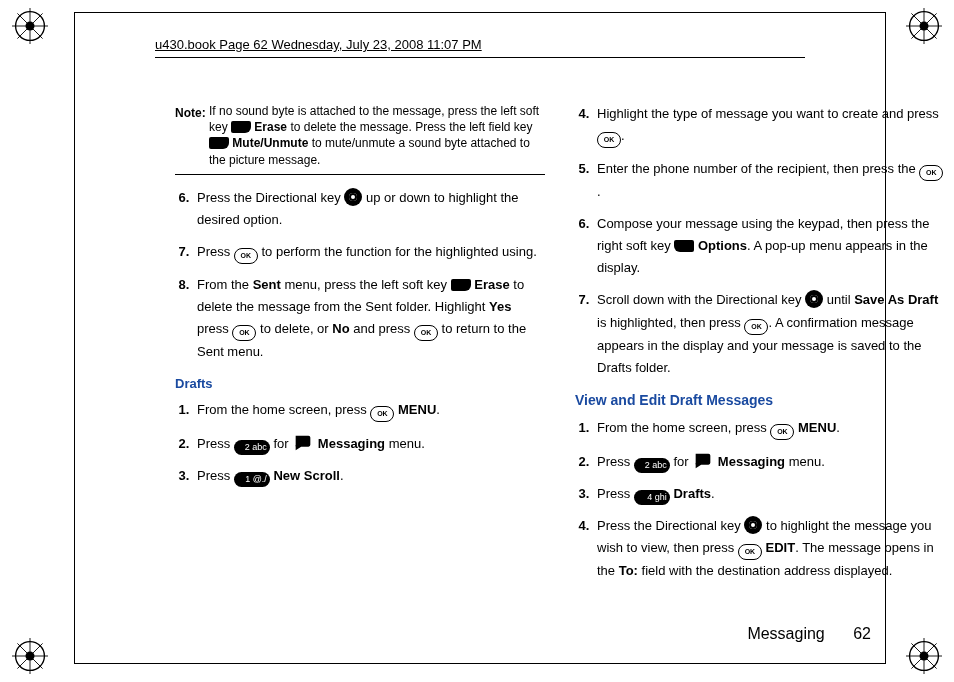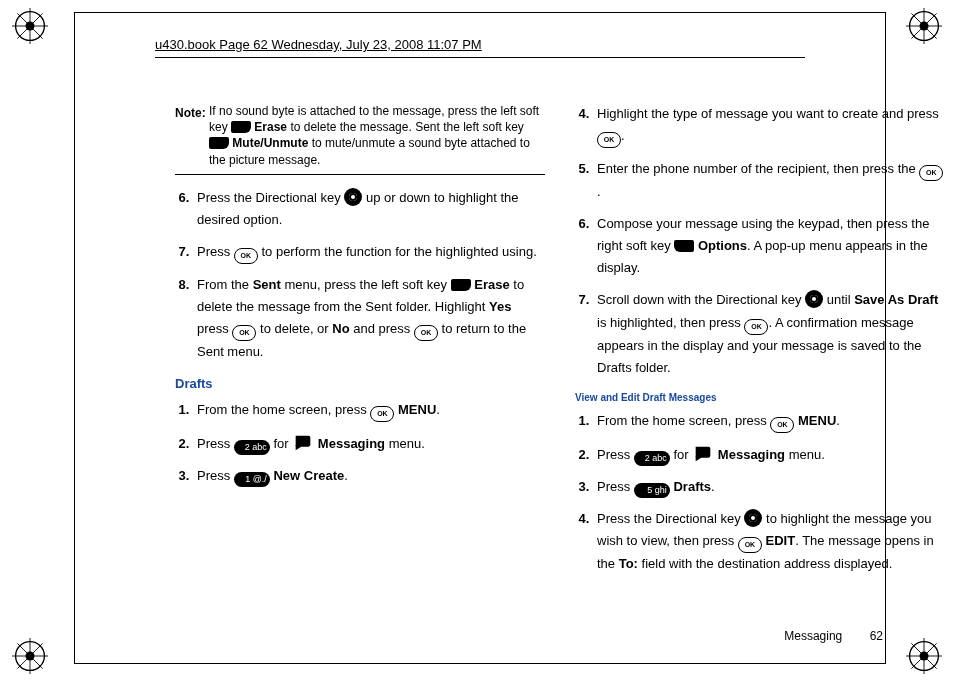--- a/index.html
+++ b/index.html
@@ -61,21 +61,21 @@
 .note-row { display: flex; margin-bottom: 6px; }
 .note-label { font-weight: bold; font-size: 12px; width: 34px; flex-shrink:0; }
 .note-body { font-size: 12px; line-height: 1.35; }
 .note-hr { border-top: 1px solid #000; margin: 6px 0 12px 0; }
 
 ol.steps { margin: 0 0 0 18px; padding: 0; }
 ol.steps > li { margin-bottom: 10px; padding-left: 4px; }
 ol.steps > li::marker { font-weight: bold; }
 
 .h-blue { color: #1a4aa0; font-weight: bold; font-size: 13px; margin: 8px 0 4px 0; }
-.h-blue-sub { color: #1a4aa0; font-weight: bold; font-size: 10px; margin: 6px 0 4px 0; }
+.h-blue-sub { color: #1a4aa0; font-weight: bold; font-size: 14px; margin: 6px 0 4px 0; }
 .para { margin: 4px 0 8px 0; }
 
 .kbd-ok {
   display: inline-block;
   width: 22px; height: 14px;
   border: 1.5px solid #000;
   border-radius: 8px;
   font-size: 7px;
   text-align: center;
   line-height: 13px;
@@ -122,22 +122,22 @@
 .kbd-msg {
   display: inline-block;
   width: 22px; height: 22px;
   vertical-align: -6px;
 }
 .kbd-msg svg { width:100%; height:100%; }
 
 .footer {
   position: absolute;
   bottom: 20px;
-  right: 2px;
-  font-size: 12px;
+  right: 14px;
+  font-size: 16px;
 }
 .footer .sec { margin-right: 24px; }
 
 b { font-weight: bold; }
 </style>
 </head>
 <body>
 
 <div class="corner-icon tl">
 <svg viewBox="0 0 40 40">
@@ -183,21 +183,21 @@
 <div class="page-frame">
   <div class="header-line">u430.book  Page 62  Wednesday, July 23, 2008  11:07 PM</div>
   <div class="hr-top"></div>
 
   <div class="content">
 
     <div class="col">
       <div class="note-row">
         <div class="note-label">Note:</div>
         <div class="note-body">
-          <span>If no sound byte is attached to the message, press the left soft key </span><span class="kbd-soft"></span><b> Erase</b><span> to delete the message. Sent the left soft key </span><span class="kbd-soft"></span><b> Mute/Unmute</b><span> to mute/unmute a sound byte attached to the picture message.</span>
+          <span>If no sound byte is attached to the message, press the left soft key </span><span class="kbd-soft"></span><b> Erase</b><span> to delete the message. Press the left field key </span><span class="kbd-soft"></span><b> Mute/Unmute</b><span> to mute/unmute a sound byte attached to the picture message.</span>
         </div>
       </div>
       <div class="note-hr"></div>
 
       <ol class="steps" start="6">
         <li>
           <span>Press the Directional key </span><span class="kbd-dir"></span><span> up or down to highlight the desired option.</span>
         </li>
         <li>
           <span>Press </span><span class="kbd-ok">OK</span><span> to perform the function for the highlighted using.</span>
@@ -212,21 +212,21 @@
       <ol class="steps">
         <li>
           <span>From the home screen, press </span><span class="kbd-ok">OK</span><b> MENU</b><span>.</span>
         </li>
         <li>
           <span>Press </span><span class="kbd-num">2 abc</span><span> for </span><span class="kbd-msg"><svg viewBox="0 0 24 24">
                 <path d="M4 4 h14 a2 2 0 0 1 2 2 v8 a2 2 0 0 1 -2 2 h-8 l-6 4 v-4 a2 2 0 0 1 0 -2 z" fill="#000"></path>
               </svg></span><b> Messaging</b><span> menu.</span>
         </li>
         <li>
-          <span>Press </span><span class="kbd-num">1 @./</span><b> New Create</b><span>.</span>
+          <span>Press </span><span class="kbd-num">1 @./</span><b> New Scroll</b><span>.</span>
         </li>
       </ol>
     </div>
 
     <div class="col">
       <ol class="steps" start="4">
         <li>
           <span>Highlight the type of message you want to create and press </span><span class="kbd-ok">OK</span><span>.</span>
         </li>
         <li>
@@ -245,21 +245,21 @@
       <ol class="steps">
         <li>
           <span>From the home screen, press </span><span class="kbd-ok">OK</span><b> MENU</b><span>.</span>
         </li>
         <li>
           <span>Press </span><span class="kbd-num">2 abc</span><span> for </span><span class="kbd-msg"><svg viewBox="0 0 24 24">
                 <path d="M4 4 h14 a2 2 0 0 1 2 2 v8 a2 2 0 0 1 -2 2 h-8 l-6 4 v-4 a2 2 0 0 1 0 -2 z" fill="#000"></path>
               </svg></span><b> Messaging</b><span> menu.</span>
         </li>
         <li>
-          <span>Press </span><span class="kbd-num">5 ghi</span><b> Drafts</b><span>.</span>
+          <span>Press </span><span class="kbd-num">4 ghi</span><b> Drafts</b><span>.</span>
         </li>
         <li>
           <span>Press the Directional key </span><span class="kbd-dir"></span><span> to highlight the message you wish to view, then press </span><span class="kbd-ok">OK</span><b> EDIT</b><span>. The message opens in the </span><b>To:</b><span> field with the destination address displayed.</span>
         </li>
       </ol>
     </div>
   </div>
 
   <div class="footer">
     <span class="sec">Messaging</span>

